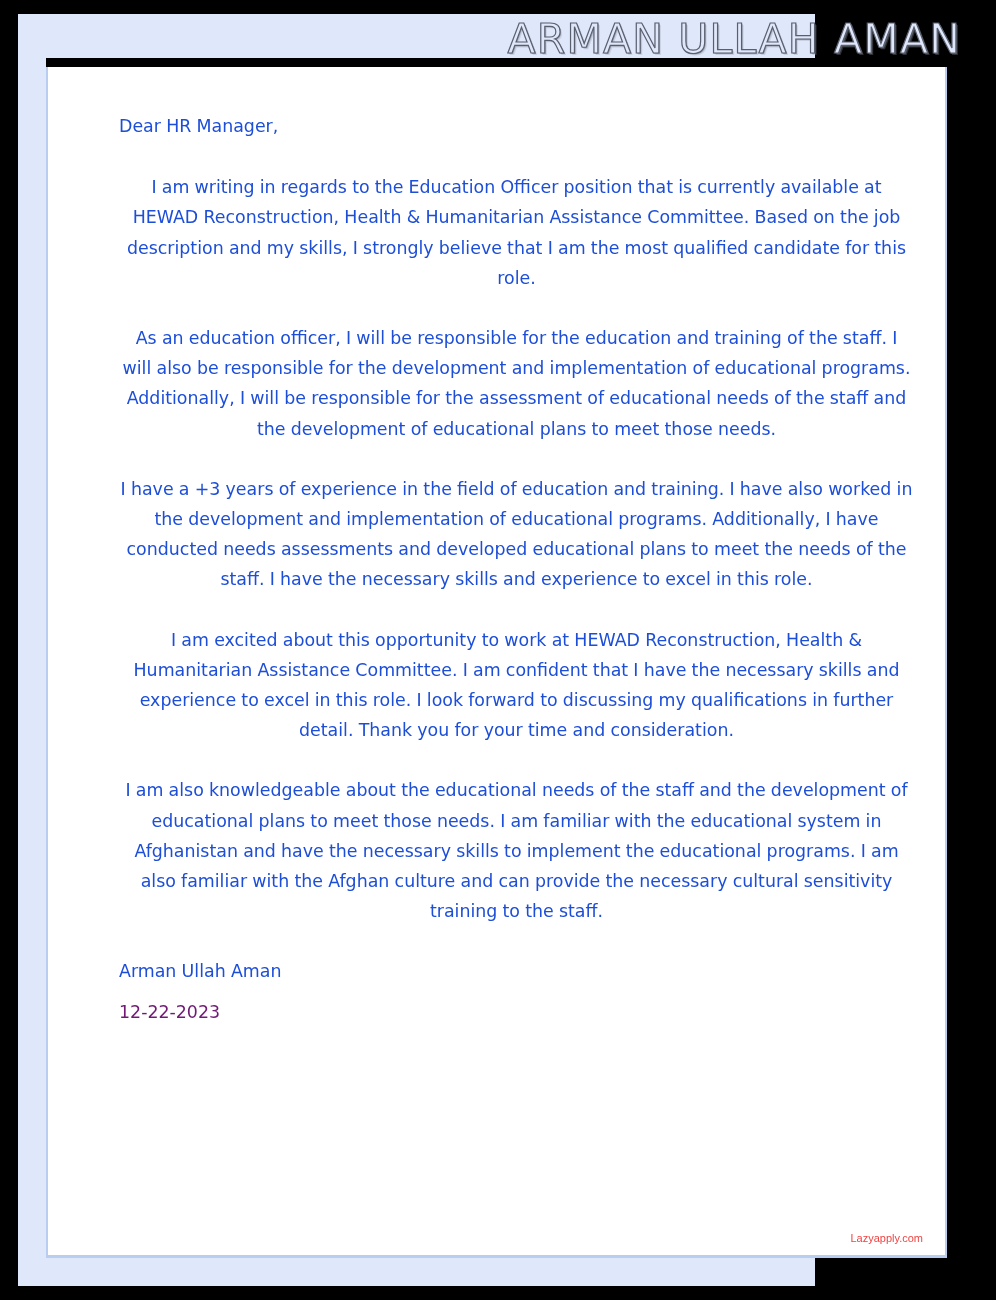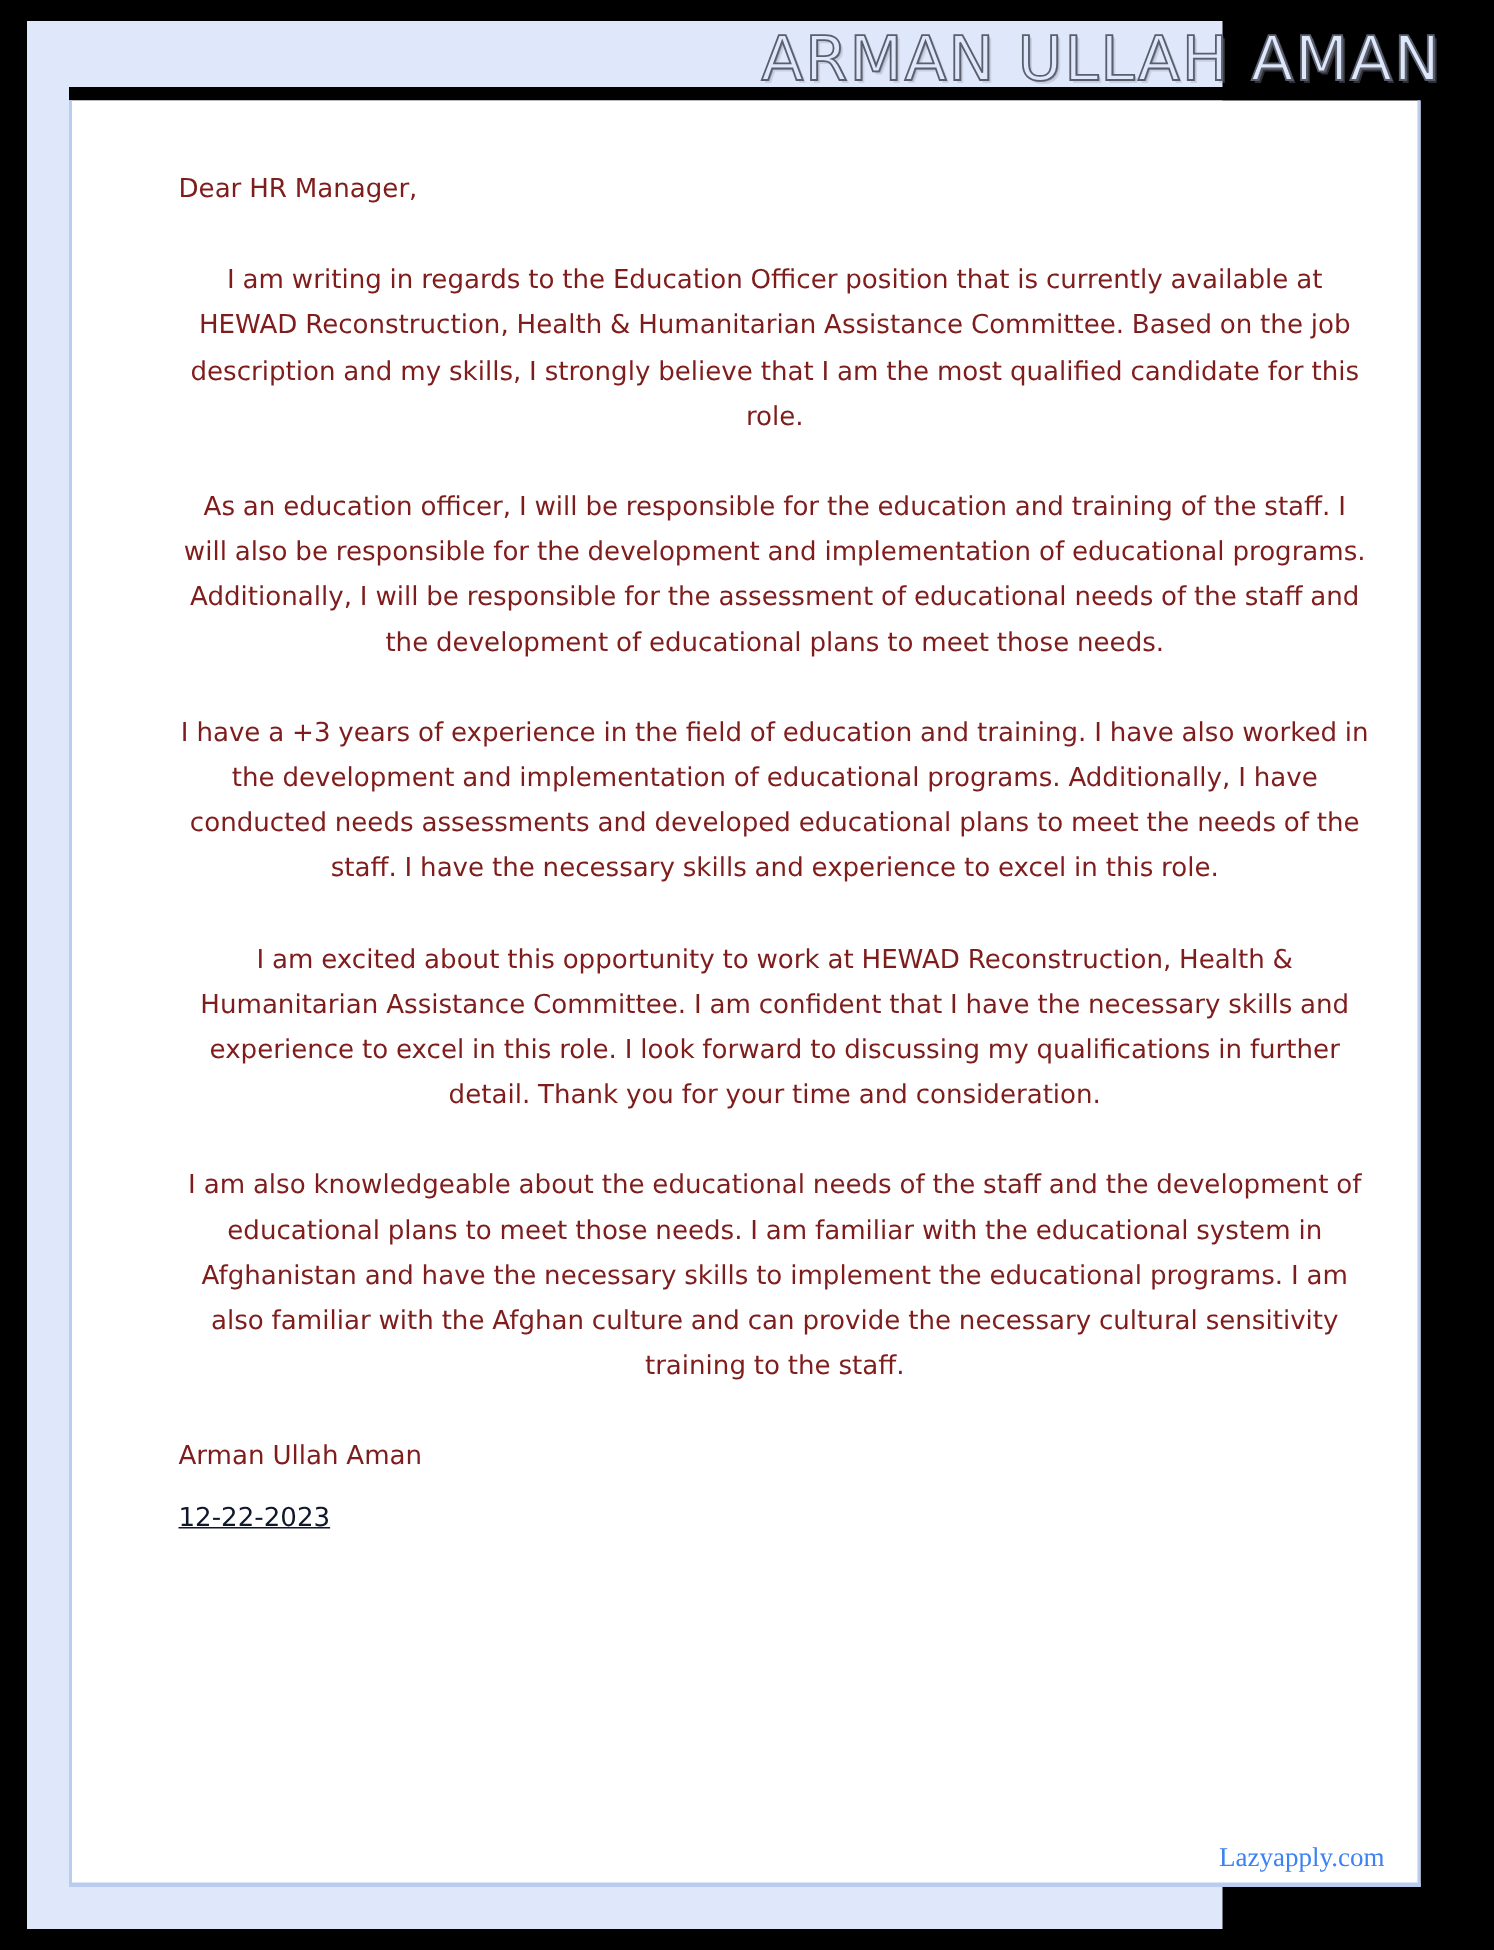--- a/index.html
+++ b/index.html
@@ -82,21 +82,21 @@
     width: 795px;
   }
 
   .salutation,
   .para,
   .closing,
   .signature {
     margin: 0 0 31px 0;
     font-size: 17.4px;
     line-height: 30.2px;
-    color: #7f1d1d;
+    color: #1d4ed8;
     font-family: "DejaVu Sans", sans-serif;
     text-align: left;
     word-spacing: -0.3px;
   }
 
   .para {
     margin-bottom: 30px;
     text-align: center;
   }
 
@@ -105,33 +105,32 @@
   }
 
   .signature {
     margin-bottom: 0;
   }
 
   .date {
     margin: 10px 0 0 0;
     font-size: 17.4px;
     line-height: 30.2px;
-    color: #0f172a;
+    color: #701a75;
     font-family: "DejaVu Sans", sans-serif;
-    text-decoration: underline;
   }
 
   .footer-mark {
     position: absolute;
     right: 22px;
     bottom: 8px;
-    font-size: 18px;
+    font-size: 11px;
     line-height: 18px;
-    color: #3b82f6;
-    font-family: Liberation Serif, serif;
+    color: #ef4444;
+    font-family: Liberation Sans, sans-serif;
     white-space: nowrap;
   }
 </style>
 </head>
 <body>
 
 <div class="frame">
 
   <div class="header">
     <div class="doc-title">ARMAN ULLAH AMAN</div>

